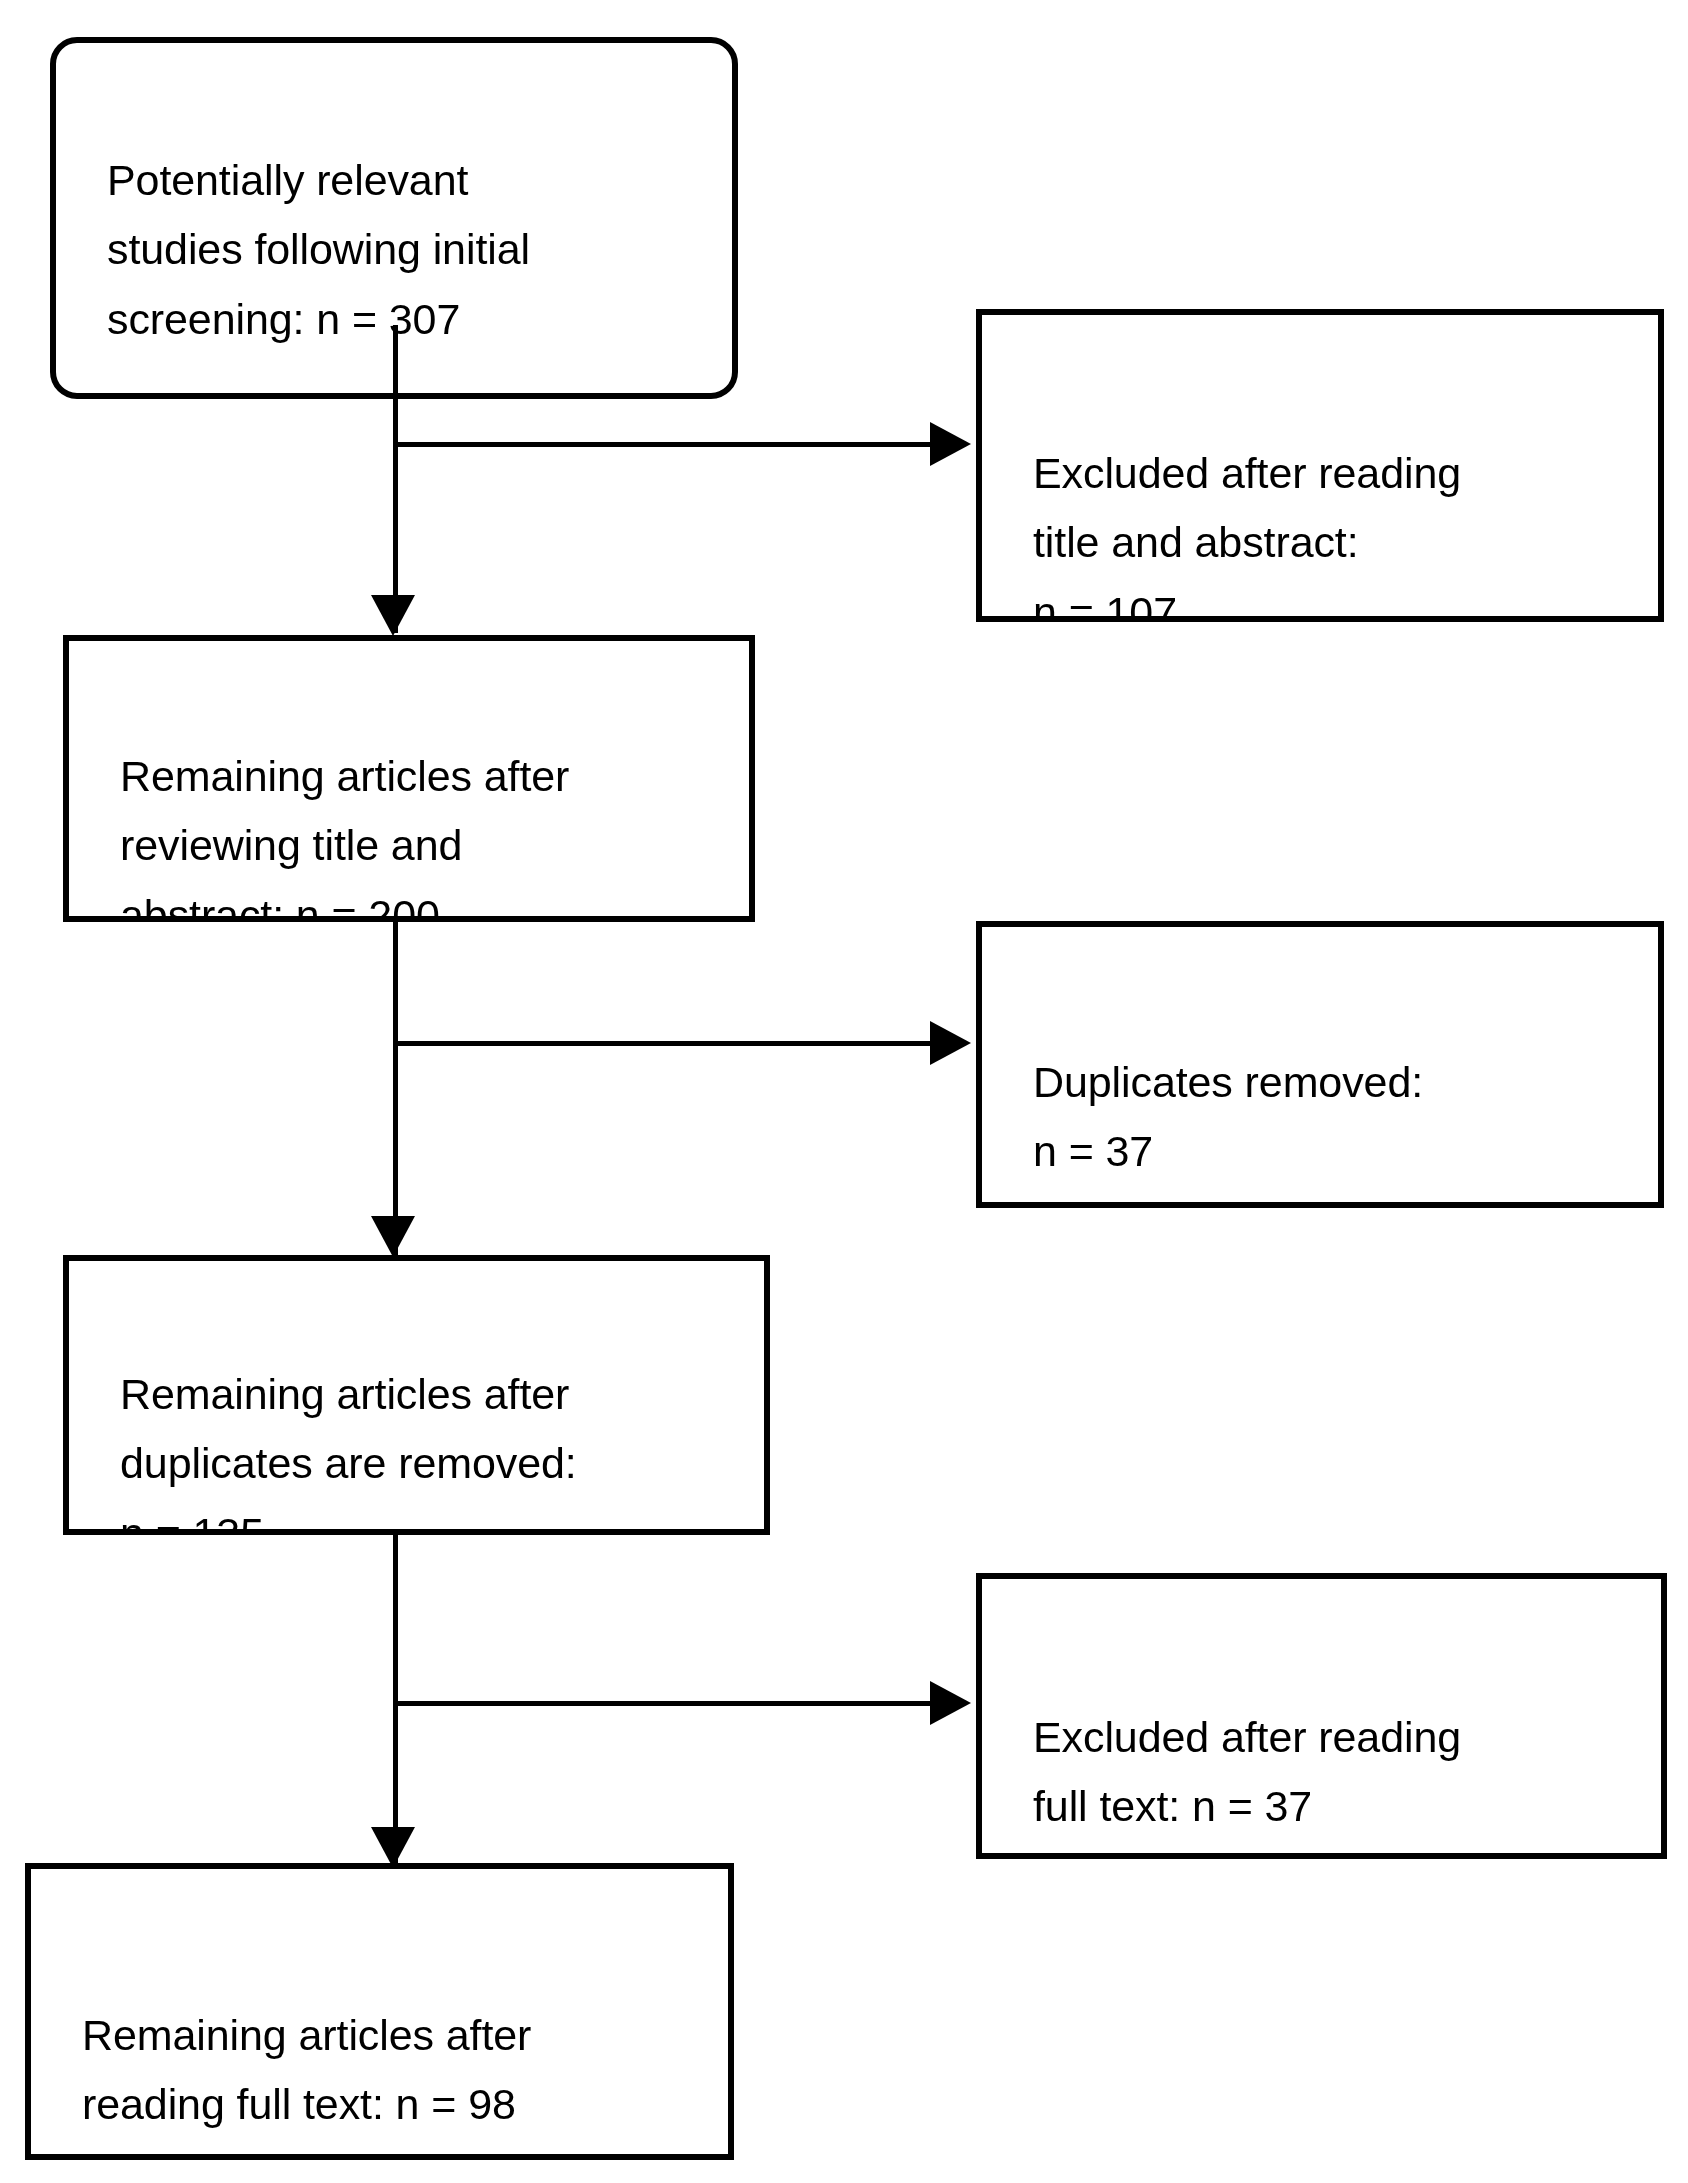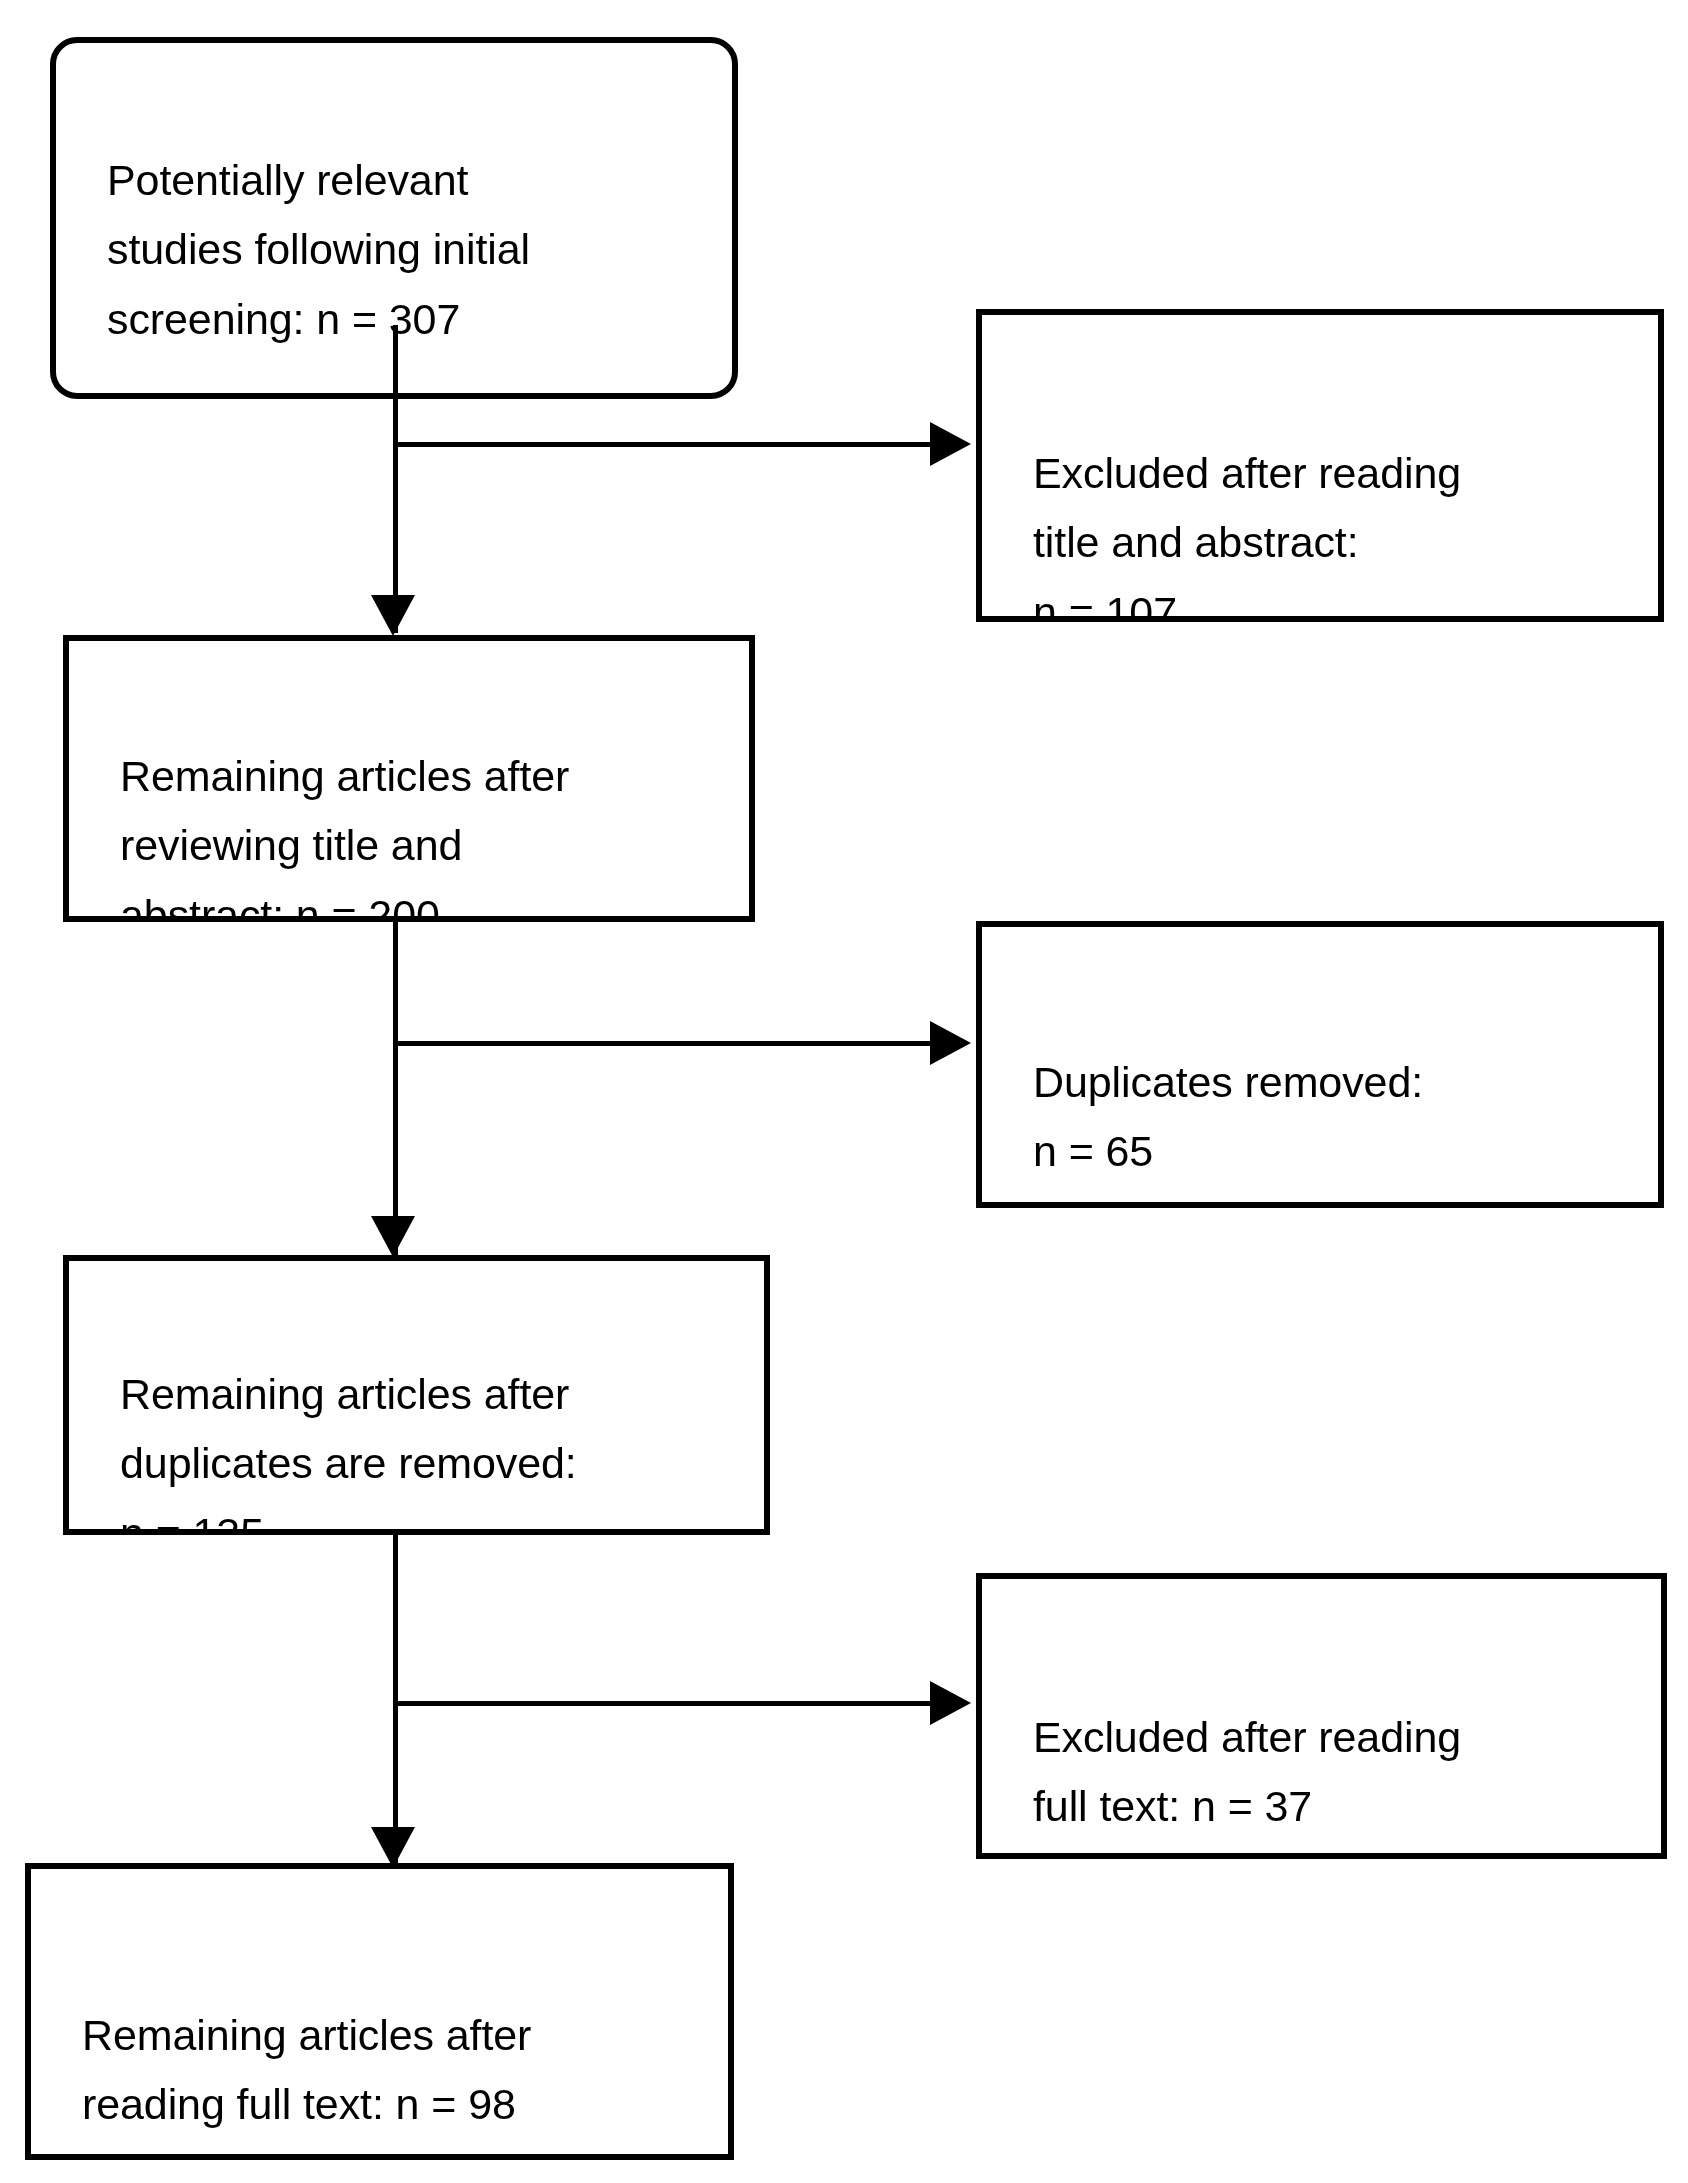--- a/index.html
+++ b/index.html
@@ -120,21 +120,21 @@
   </div>
 
   <div class="node" id="node-after-title">
     <span class="txt">Remaining articles after
 reviewing title and
 abstract: n = 200</span>
   </div>
 
   <div class="node" id="node-duplicates">
     <span class="txt">Duplicates removed:
-n = 65</span>
+n = 37</span>
   </div>
 
   <div class="node" id="node-after-dupes">
     <span class="txt">Remaining articles after
 duplicates are removed:
 n = 135</span>
   </div>
 
   <div class="node" id="node-excl-full">
     <span class="txt">Excluded after reading

